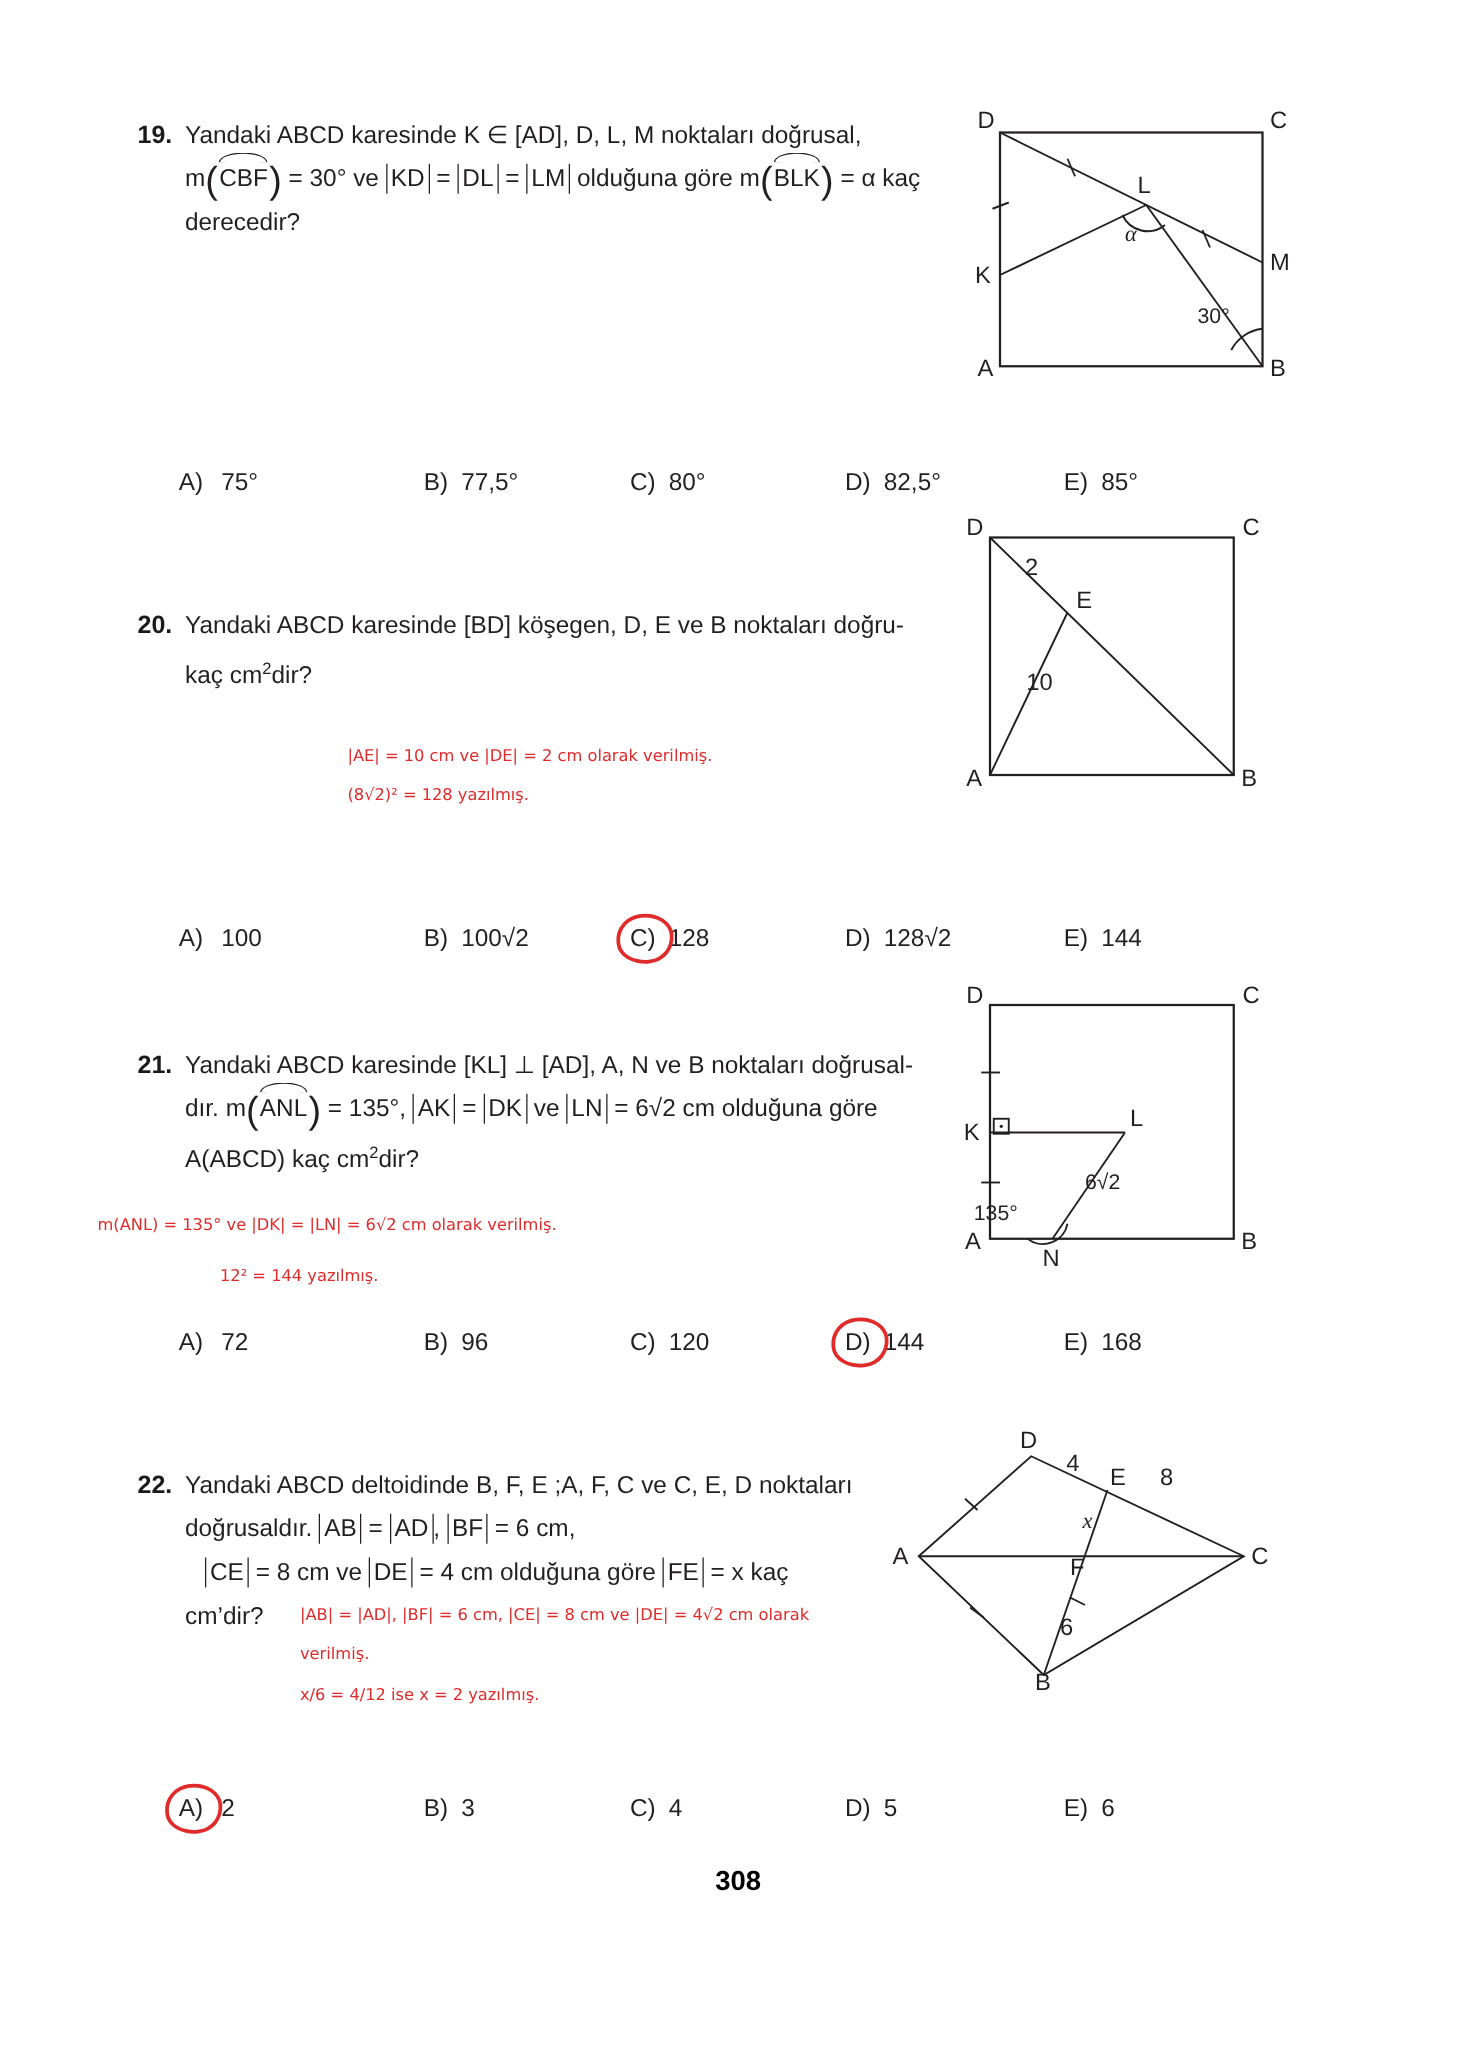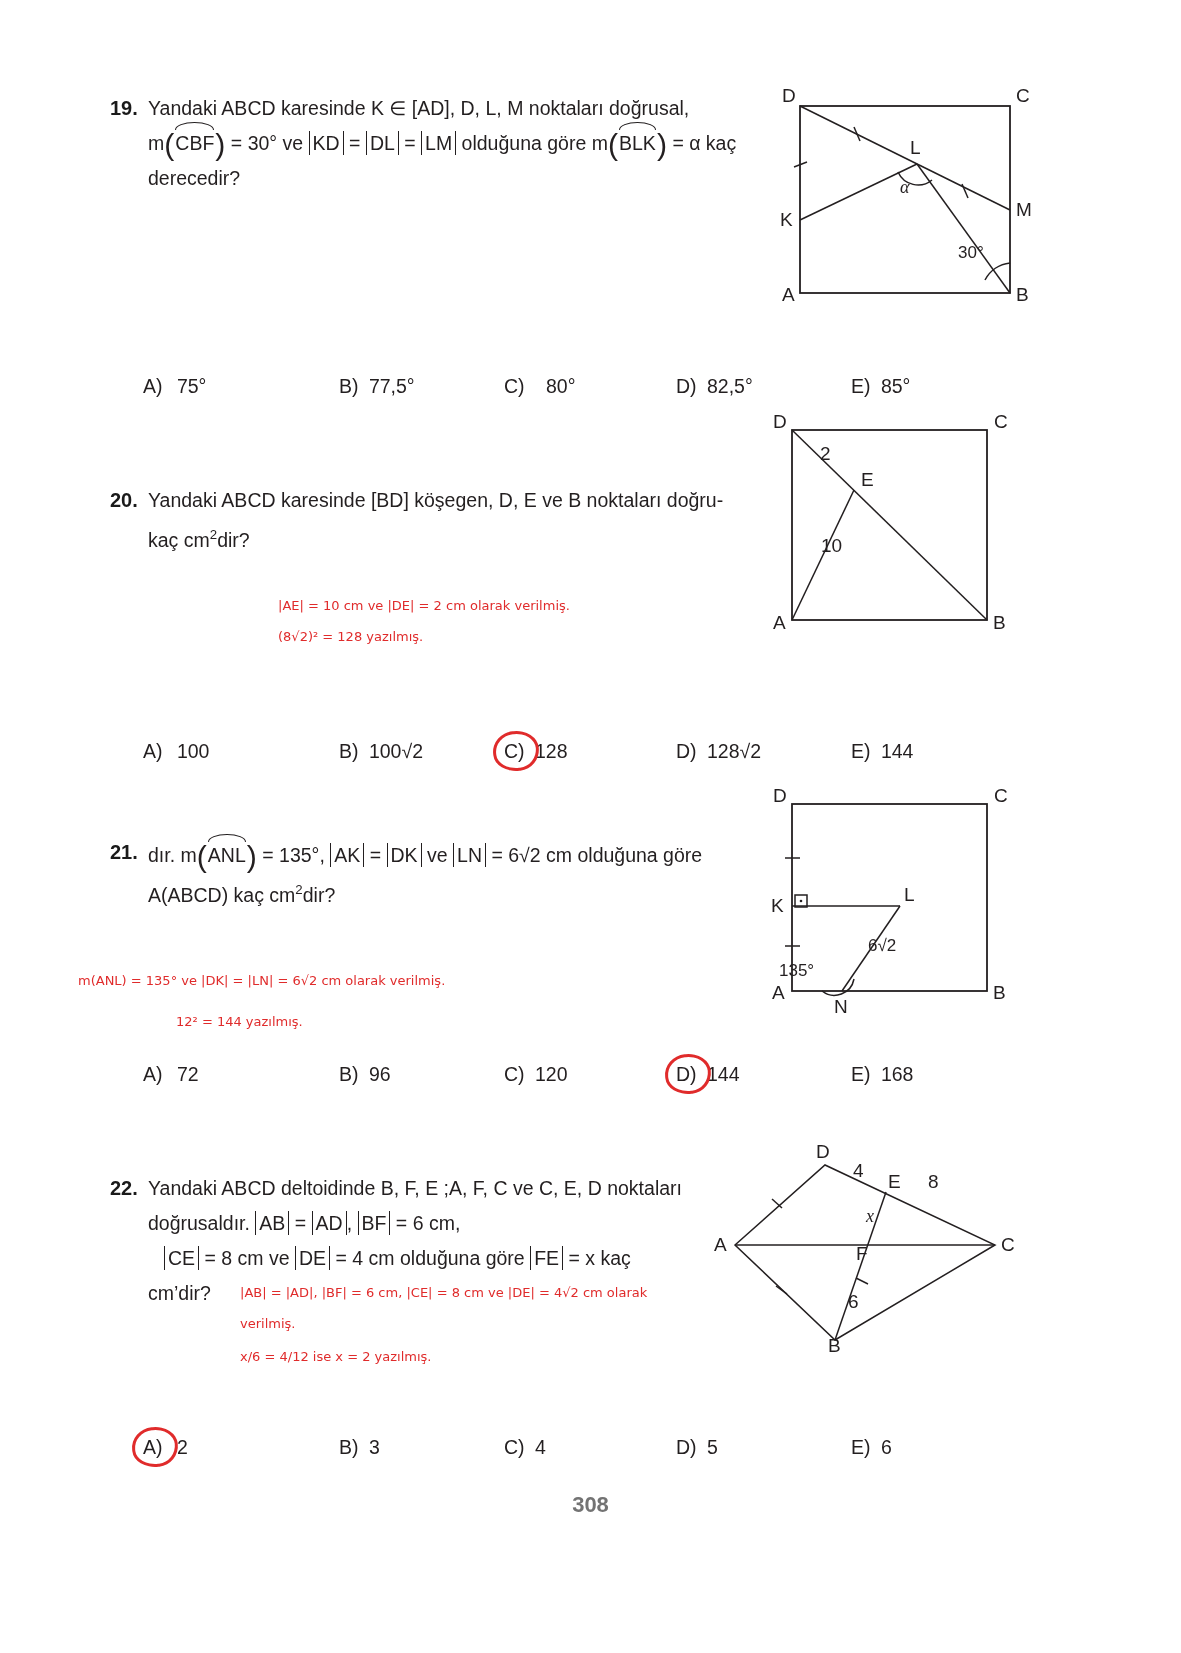--- a/index.html
+++ b/index.html
@@ -36,21 +36,21 @@
 
   
   .fig{position:absolute;}
   svg{display:block;overflow:visible;}
   .lbl{font-family:"Liberation Sans",sans-serif;font-size:19px;fill:#231f20;}
   .lbl-sm{font-family:"Liberation Sans",sans-serif;font-size:17px;fill:#231f20;}
   .lbl-it{font-family:"Liberation Serif",serif;font-size:18px;fill:#231f20;font-style:italic;}
   .stroke{stroke:#231f20;stroke-width:1.8;fill:none;}
   .stroke-thin{stroke:#231f20;stroke-width:1.5;fill:none;}
 
-  .pagenum{position:absolute;left:0;right:0;text-align:center;font-size:22px;font-weight:bold;color:#737373;}
+  .pagenum{position:absolute;left:0;right:0;text-align:center;font-size:22px;font-weight:bold;color:#000000;}
 </style>
 </head>
 <body>
 
 <div class="page">
 
   <div class="qblock" style="left:110px;top:92px;width:660px;">
     <div class="qbody">
       <div class="qnum-cell qnum">19.</div>
       <div class="qcontent qtext">
@@ -112,21 +112,21 @@
     <div class="opt" style="width:196px;">
       <span>A)</span>
       <span style="margin-left:9px;">75°</span>
     </div>
     <div class="opt" style="width:165px;">
       <span>B)</span>
       <span style="margin-left:5px;">77,5°</span>
     </div>
     <div class="opt" style="width:172px;">
       <span>C)</span>
-      <span style="margin-left:16px;">80°</span>
+      <span style="margin-left:5px;">80°</span>
     </div>
     <div class="opt" style="width:175px;">
       <span>D)</span>
       <span style="margin-left:5px;">82,5°</span>
     </div>
     <div class="opt">
       <span>E)</span>
       <span style="margin-left:5px;">85°</span>
     </div>
   </div>
@@ -186,20 +186,25 @@
     <div class="opt">
       <span>E)</span>
       <span style="margin-left:5px;">144</span>
     </div>
   </div>
 
   <div class="qblock" style="left:110px;top:836px;width:650px;">
     <div class="qbody">
       <div class="qnum-cell qnum">21.</div>
       <div class="qcontent qtext">
+        <div>
+          <span>Yandaki ABCD karesinde [KL]</span>
+          <span>⊥</span>
+          <span>[AD], A, N ve B noktaları doğrusal-</span>
+        </div>
         <div style="margin-top:3px;">
           <span>dır. m</span><span class="paren">(</span><span class="arc">ANL</span><span class="paren">)</span>
           <span>= 135°,</span>
           <span class="bar">AK</span>
           <span>=</span>
           <span class="bar">DK</span>
           <span>ve</span>
           <span class="bar">LN</span>
           <span>= 6√2  cm olduğuna göre</span>
         </div>

